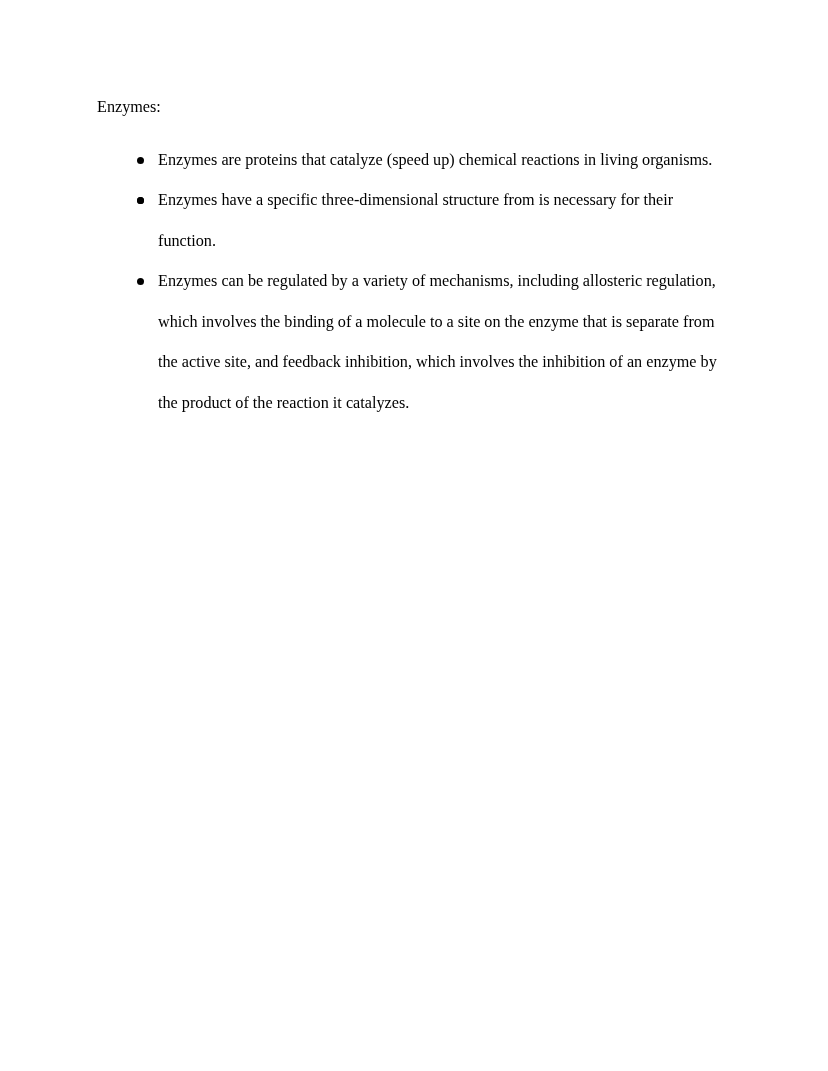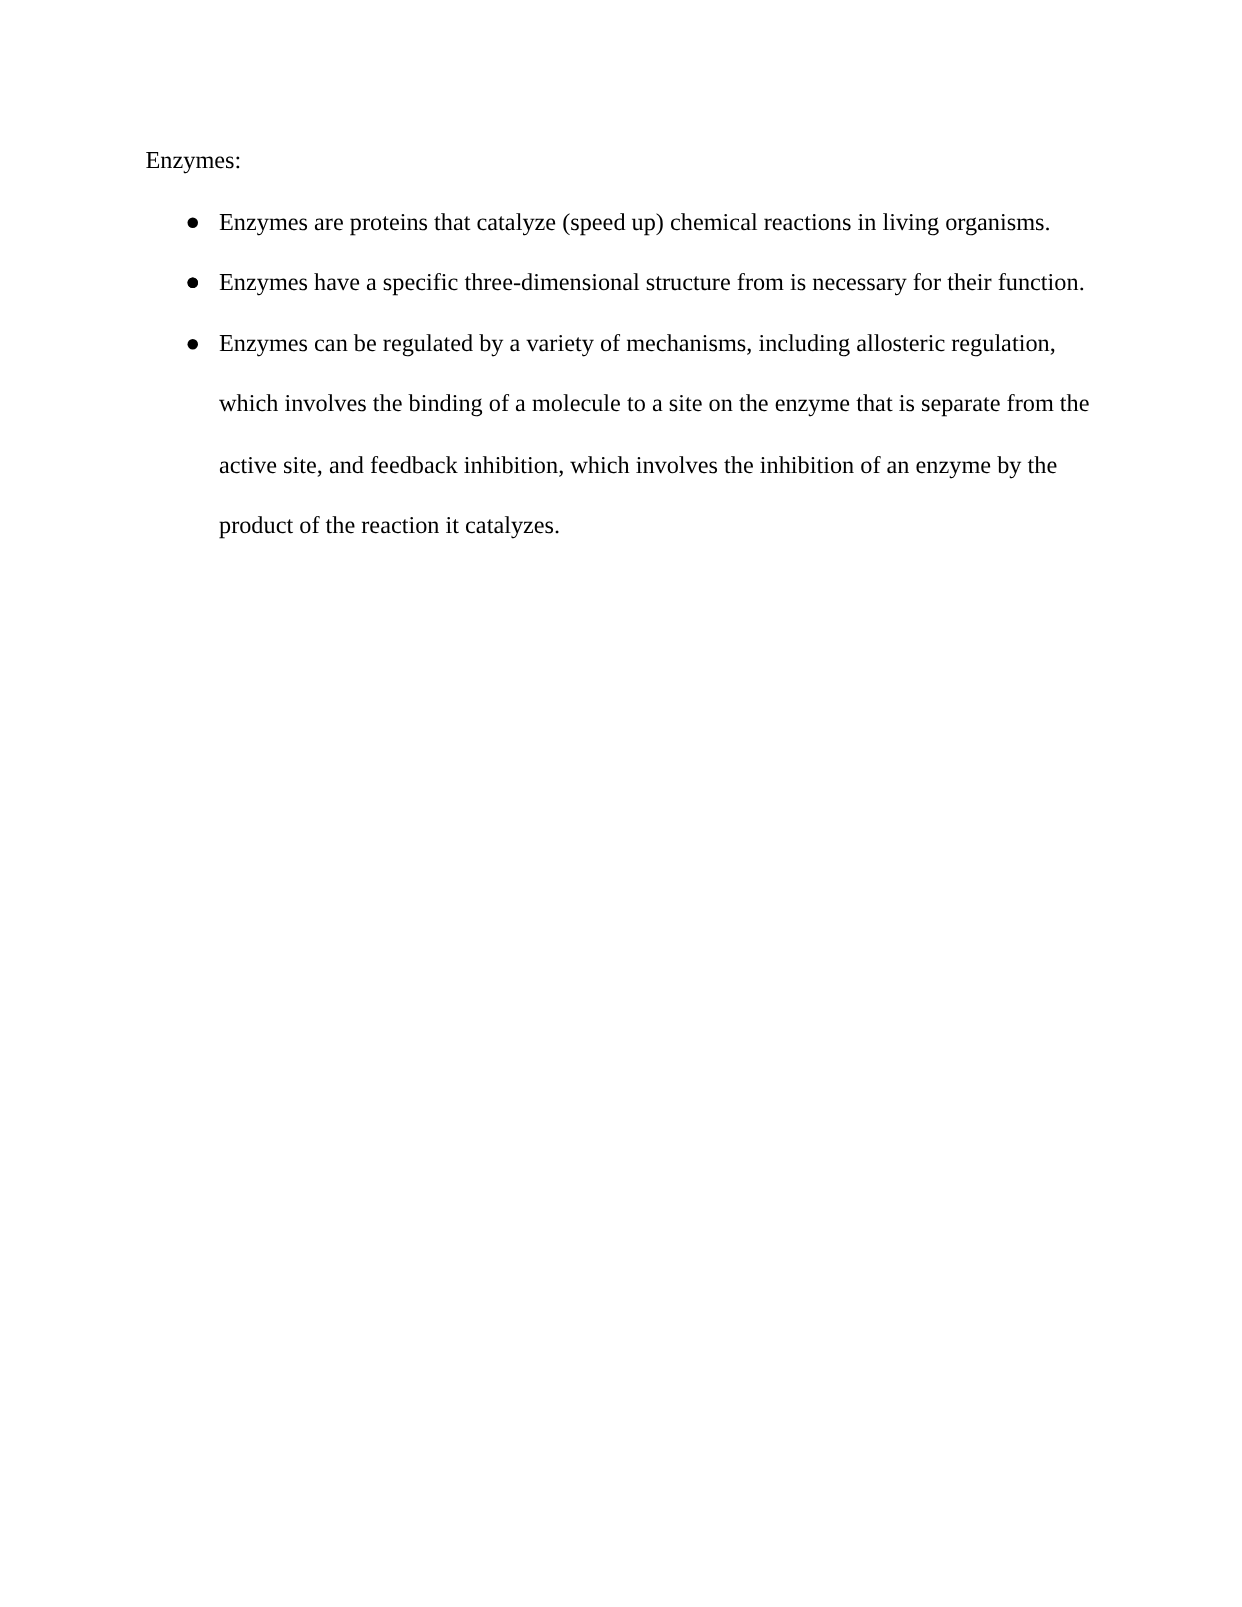--- a/index.html
+++ b/index.html
@@ -23,21 +23,21 @@
     font-size: 16.2px;
     line-height: 40.5px;
   }
   .doc-heading {
     margin: 0;
     font-weight: normal;
     font-size: 16.2px;
     line-height: 40.5px;
   }
   ul.doc-bullets {
-    margin: 0;
+    margin: 12px;
     padding: 0;
     list-style: none;
     font-family: Liberation Serif, serif;
   }
   ul.doc-bullets > li {
     position: relative;
     margin-left: 49px;
     max-width: 584px;
   }
   ul.doc-bullets > li > .bullet-dot {

